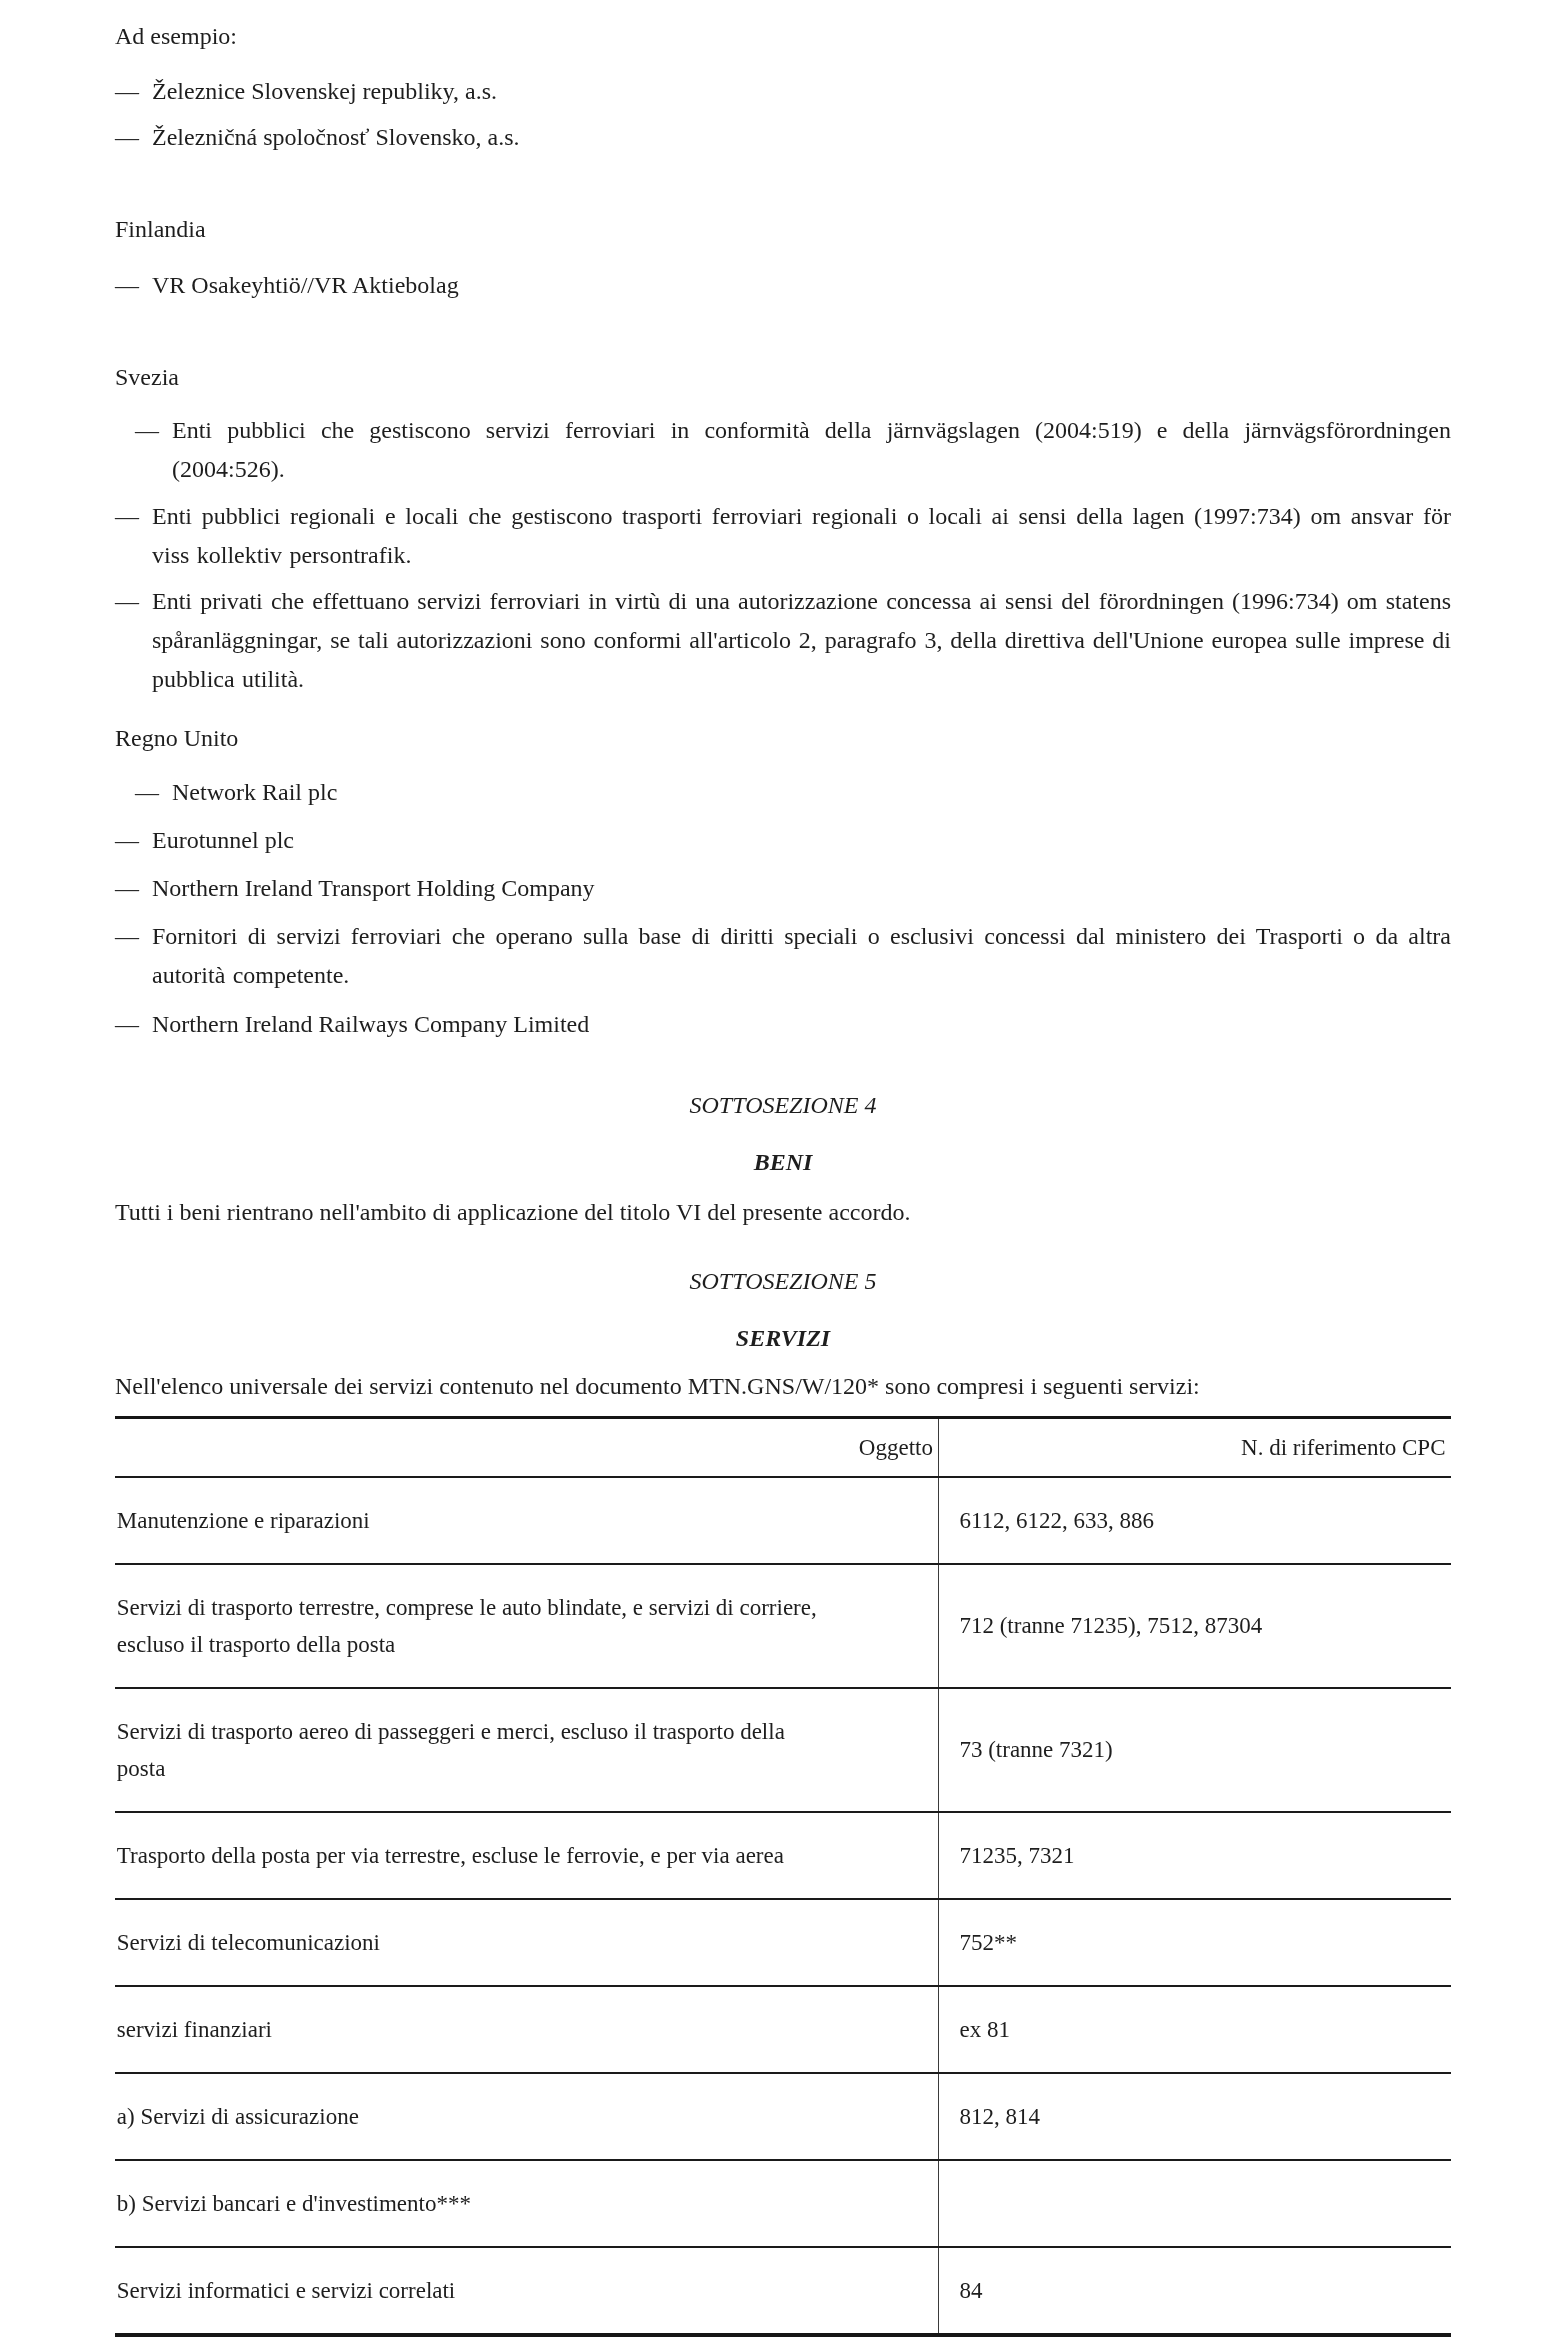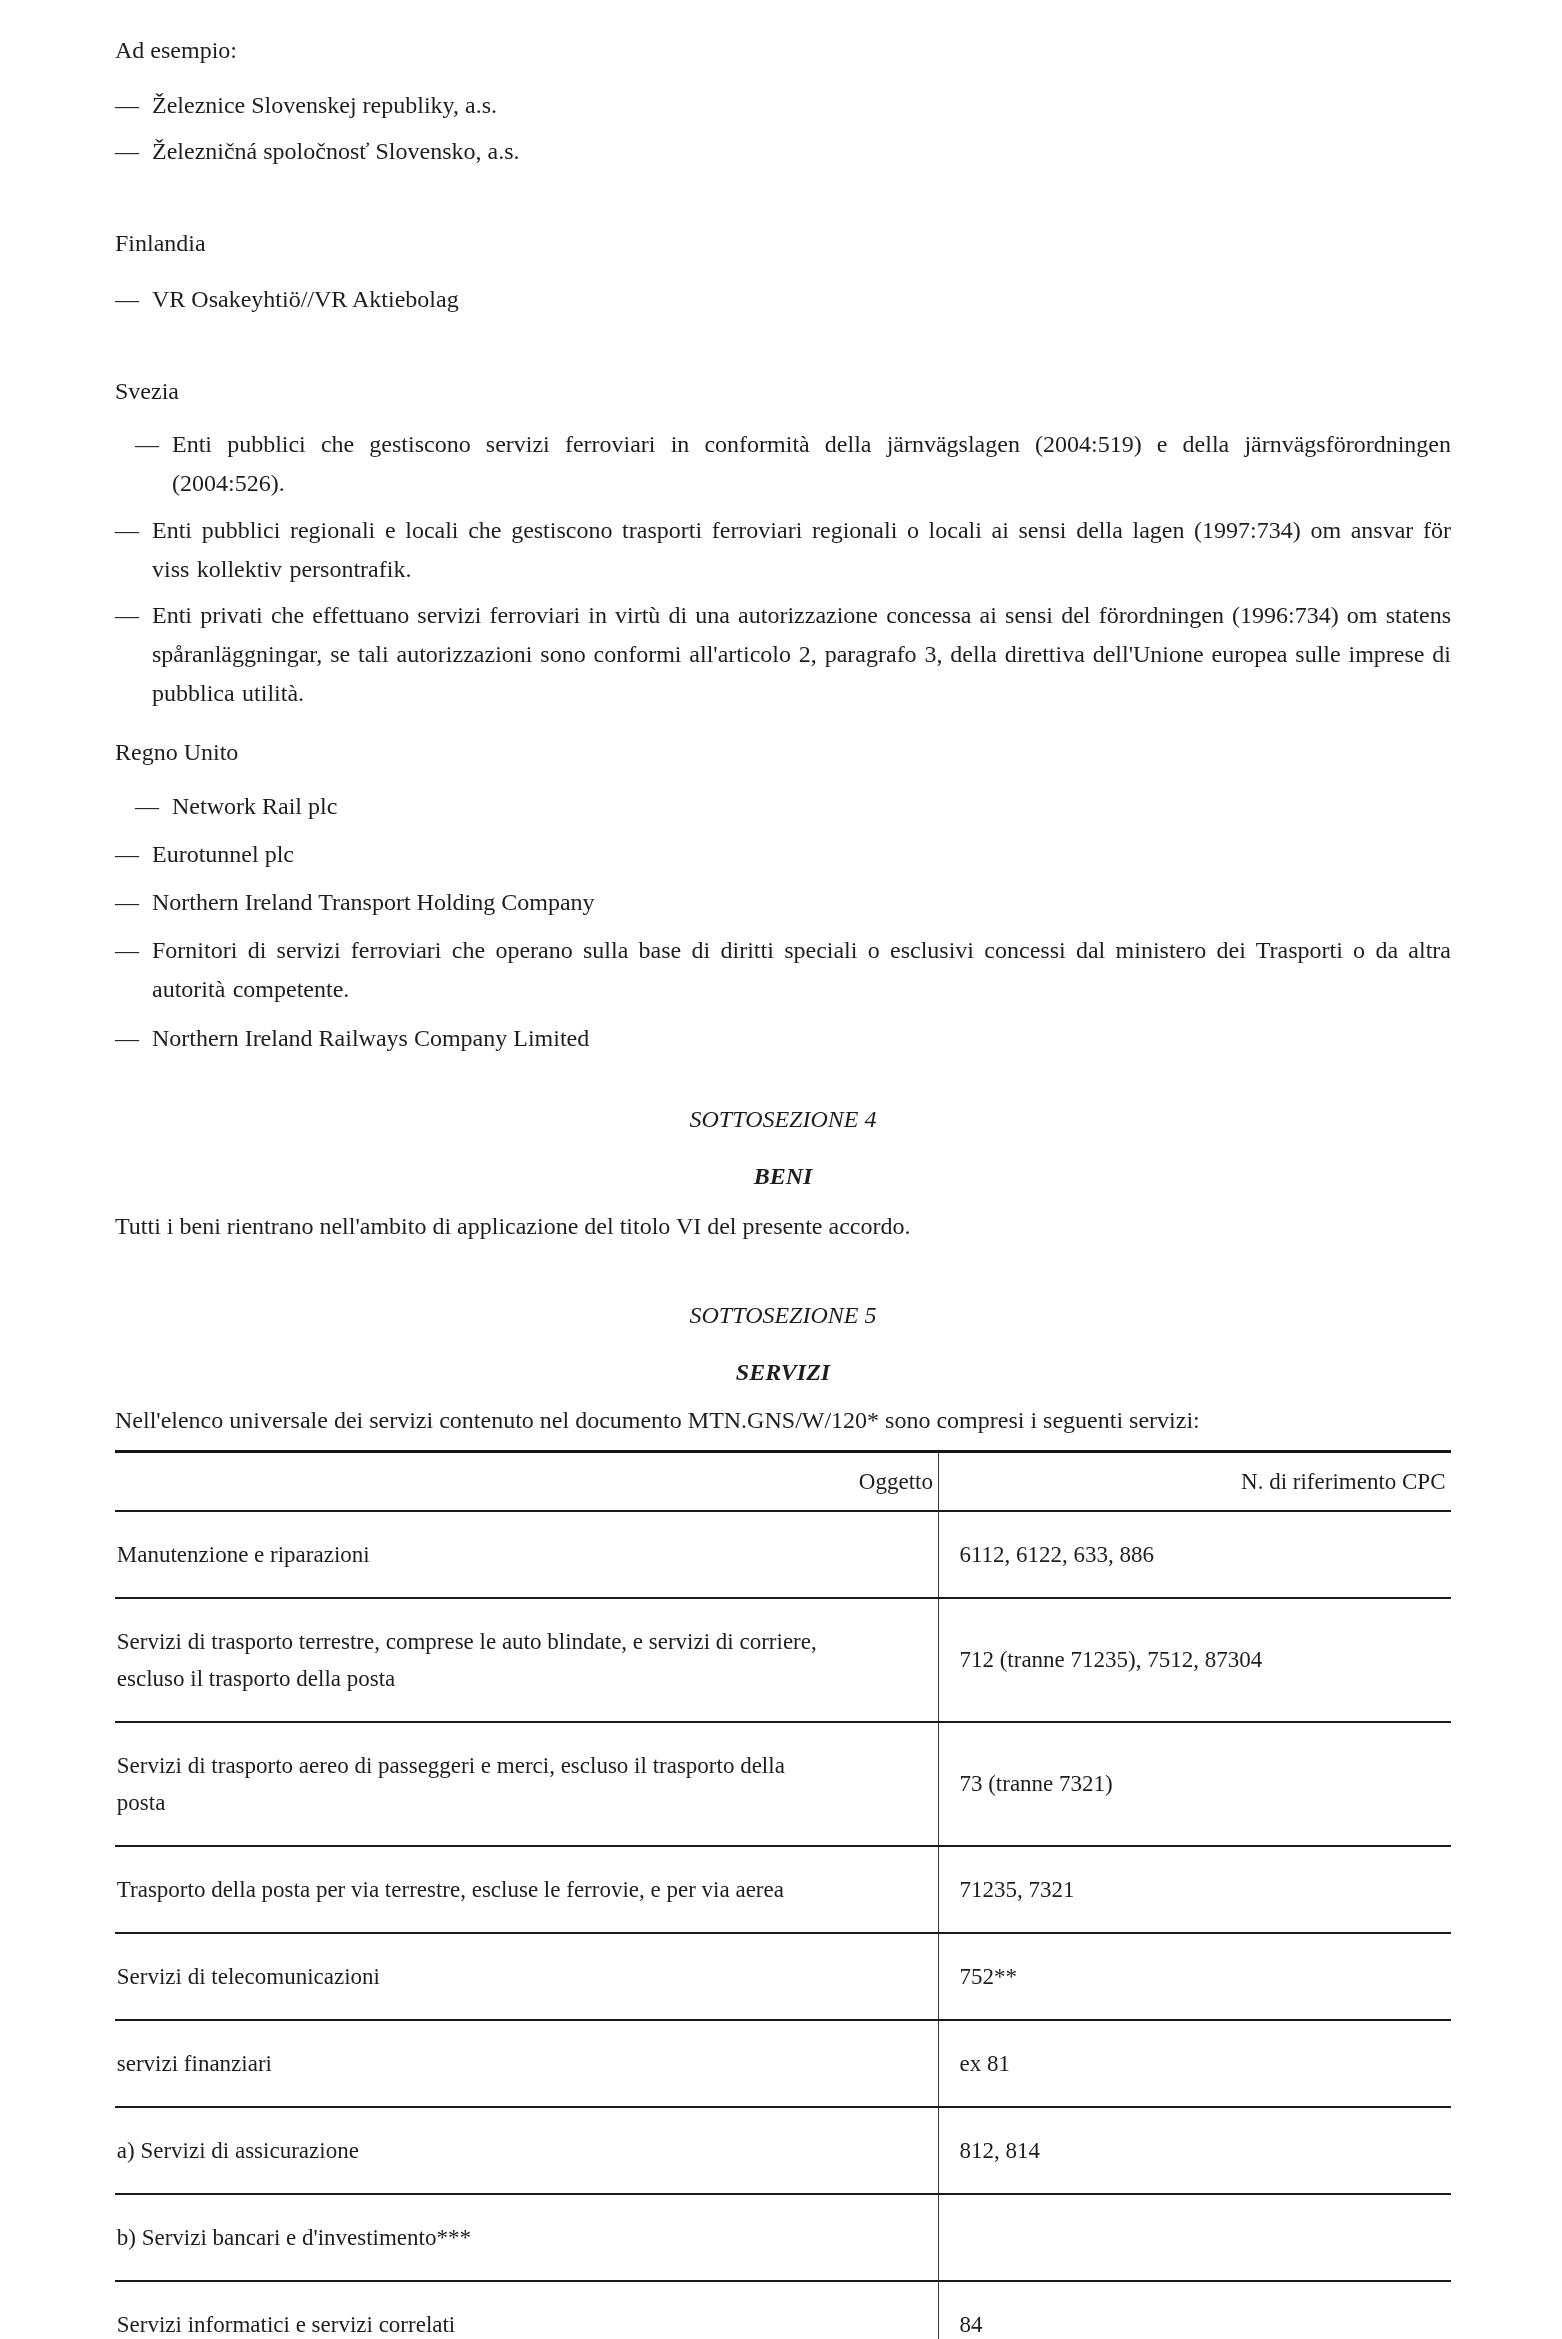--- a/index.html
+++ b/index.html
@@ -12,30 +12,30 @@
     font-family:"Liberation Serif","DejaVu Serif",serif;
     font-size:24px;line-height:39px;
     padding-top:16.5px;
     overflow:hidden;
   }
   .col{margin-left:115px;width:1336px;}
   .dash-item{padding-left:37px;}
   .dash-item .marker{display:inline-block;width:37px;margin-left:-37px;color:#2a2a2a;}
   .para{text-align:justify;hyphens:manual;-webkit-hyphens:manual;word-spacing:1.4px;}
   .country{margin-top:53px;}
-  .mt0{margin-top:14px;}
+  .mt0{margin-top:0;}
   .mt8{margin-top:7.3px;}
   .mt10{margin-top:9.2px;}
   .mt12{margin-top:11px;}
   .mt16{margin-top:14.7px;margin-left:20px;}
   .mt18{margin-top:16.5px;}
   .mt20{margin-top:18.4px;}
   .mt22{margin-top:20px;}
   .mt46{margin-top:42px;}
-  .mt54{margin-top:50px;}
+  .mt54{margin-top:30px;}
   .center-h{text-align:center;}
   .sub-heading{font-style:italic;}
   .sub-title{font-style:italic;font-weight:bold;}
   table.cpc{
     margin-top:9.2px;
     margin-left:115px;
     width:1336px;
     border-collapse:collapse;
     border-top:3.7px solid #161616;
     border-bottom:4.6px solid #161616;

